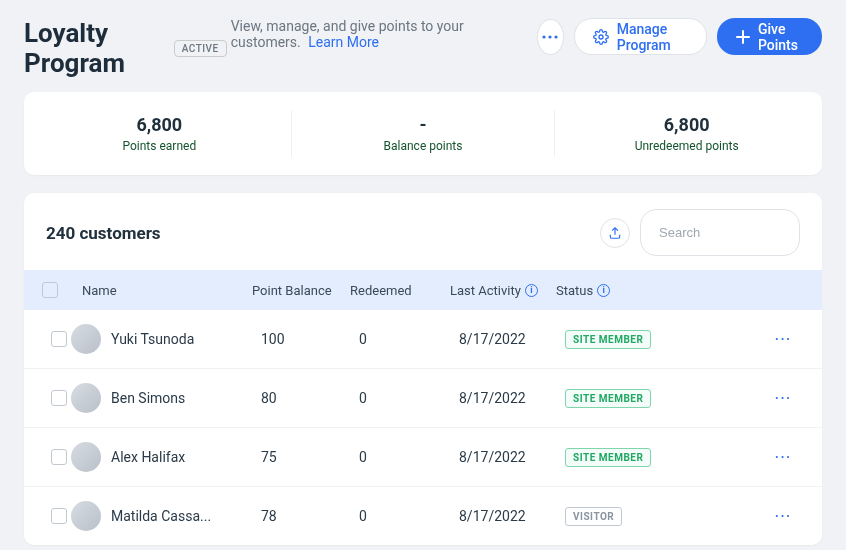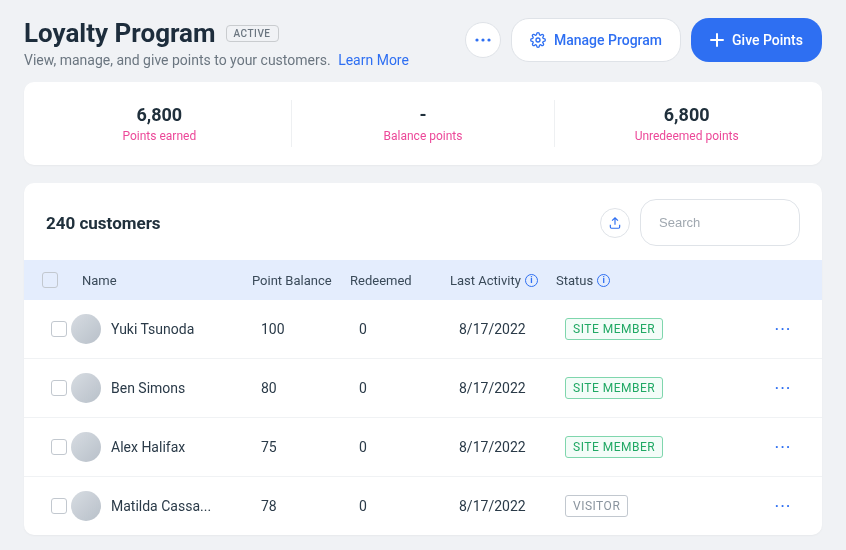--- a/index.html
+++ b/index.html
@@ -12,21 +12,21 @@
     height: 550px;
     overflow: hidden;
   }
   .page { padding: 18px 24px 0 24px; }
   .header {
     display: flex;
     justify-content: space-between;
     align-items: flex-start;
     margin-bottom: 14px;
   }
-  .header-left { display: flex; flex-direction: column; gap: 4px; }
+  .header-left { display: flex; flex-direction: row; gap: 4px; }
   .title-row { display: flex; align-items: center; gap: 10px; }
   .page-title { font-size: 26px; font-weight: 700; color: #1d2d3c; }
   .status-chip {
     border: 1px solid #c9cccf;
     border-radius: 4px;
     font-size: 10px;
     letter-spacing: 0.5px;
     padding: 2px 7px;
     color: #6b7680;
     font-weight: 500;
@@ -34,21 +34,21 @@
   .subtitle { color: #6b7680; font-size: 14px; }
   .subtitle a { color: #2e6ff2; text-decoration: none; margin-left: 4px; }
   .header-actions { display: flex; align-items: center; gap: 10px; }
   .icon-circle {
     width: 36px; height: 36px; border-radius: 50%;
     background: #fff; border: 1px solid #dfe3e8;
     display: flex; align-items: center; justify-content: center;
     color: #2e6ff2; cursor: pointer;
   }
   .btn {
-    height: 44px; border-radius: 18px; padding: 0 18px;
+    height: 37px; border-radius: 18px; padding: 0 18px;
     display: inline-flex; align-items: center; gap: 8px;
     font-size: 14px; font-weight: 500; cursor: pointer;
     border: 1px solid transparent;
   }
   .btn-secondary { background: #fff; color: #2e6ff2; border-color: #dfe3e8; }
   .btn-primary { background: #2e6ff2; color: #fff; }
   .btn svg { flex-shrink: 0; }
 
   .card {
     background: #fff; border-radius: 10px;
@@ -62,21 +62,21 @@
     font-weight: 700; font-size: 16px;
   }
   .stats-row { display: flex; padding: 18px 4px; }
   .stat {
     flex: 1; text-align: center;
     border-right: 1px solid #eef0f2;
     padding: 4px 0;
   }
   .stat:last-child { border-right: none; }
   .stat-value { font-size: 18px; font-weight: 700; margin-bottom: 4px; }
-  .stat-label { font-size: 12px; color: #ec4899; }
+  .stat-label { font-size: 12px; color: #14532d; }
 
   .customers-card { padding-bottom: 0; }
   .customers-header {
     display: flex; justify-content: space-between; align-items: center;
     padding: 16px 22px 14px 22px;
   }
   .customers-count { font-size: 17px; font-weight: 700; }
   .customers-tools { display: flex; align-items: center; gap: 10px; }
   .export-circle {
     width: 30px; height: 30px; border-radius: 50%;
@@ -124,22 +124,22 @@
     border-radius: 3px; margin-left: 8px; cursor: pointer;
   }
   .name-cell { display: flex; align-items: center; gap: 10px; margin-left: -20px; }
   .avatar {
     width: 30px; height: 30px; border-radius: 50%;
     background: linear-gradient(135deg,#d7dce2,#b8c0c9);
     flex-shrink: 0;
   }
   .name-text { white-space: nowrap; overflow: hidden; text-overflow: ellipsis; max-width: 120px; }
   .badge {
-    display: inline-block; font-size: 12px; letter-spacing: 0.5px;
-    padding: 3px 7px; border-radius: 3px; font-weight: 400;
+    display: inline-block; font-size: 10px; letter-spacing: 0.5px;
+    padding: 3px 7px; border-radius: 3px; font-weight: 700;
   }
   .badge-member { color: #20a864; border: 1px solid #7fd6ad; background: #f3fcf8; }
   .badge-visitor { color: #8a949e; border: 1px solid #c2c8cf; background: #fff; }
   .row-menu {
     color: #2e6ff2; cursor: pointer; text-align: center;
     font-size: 18px; letter-spacing: 1px;
   }
 </style>
 </head>
 <body>

